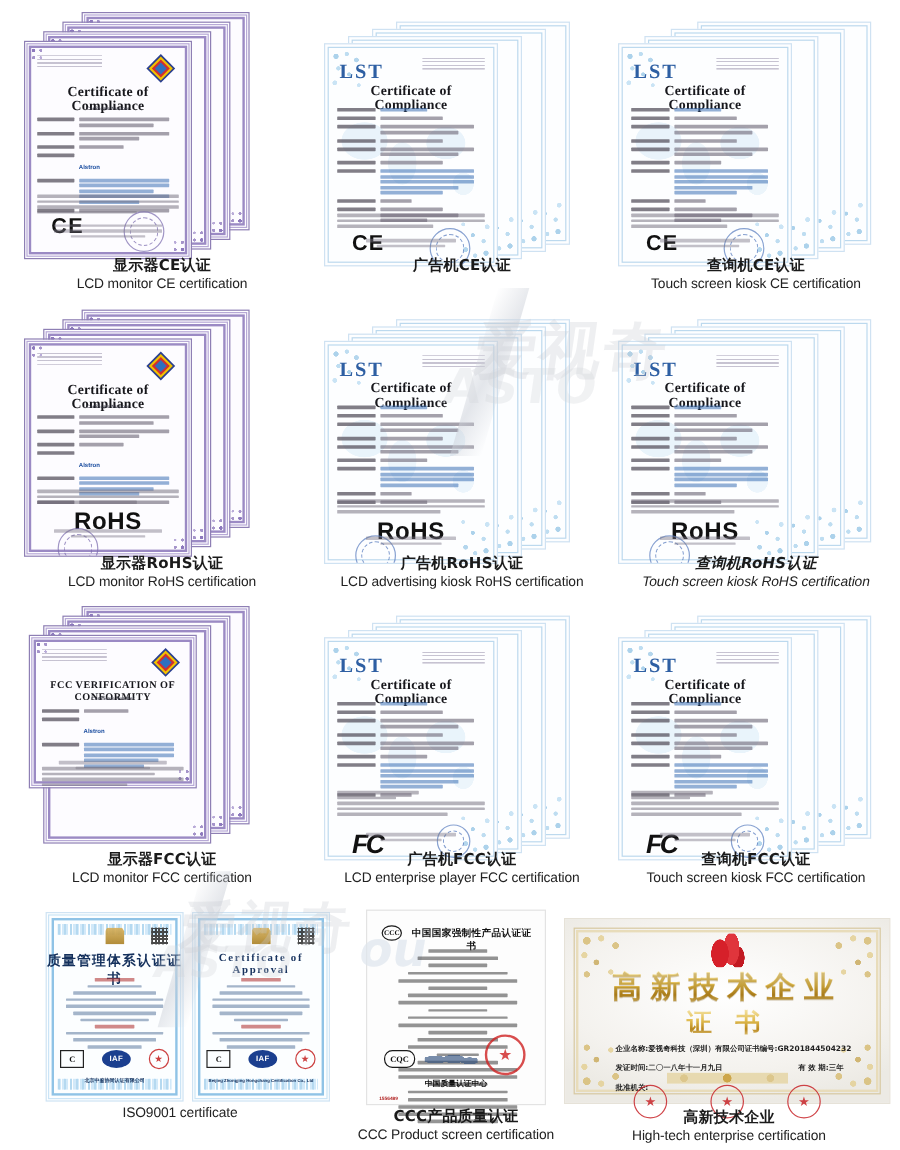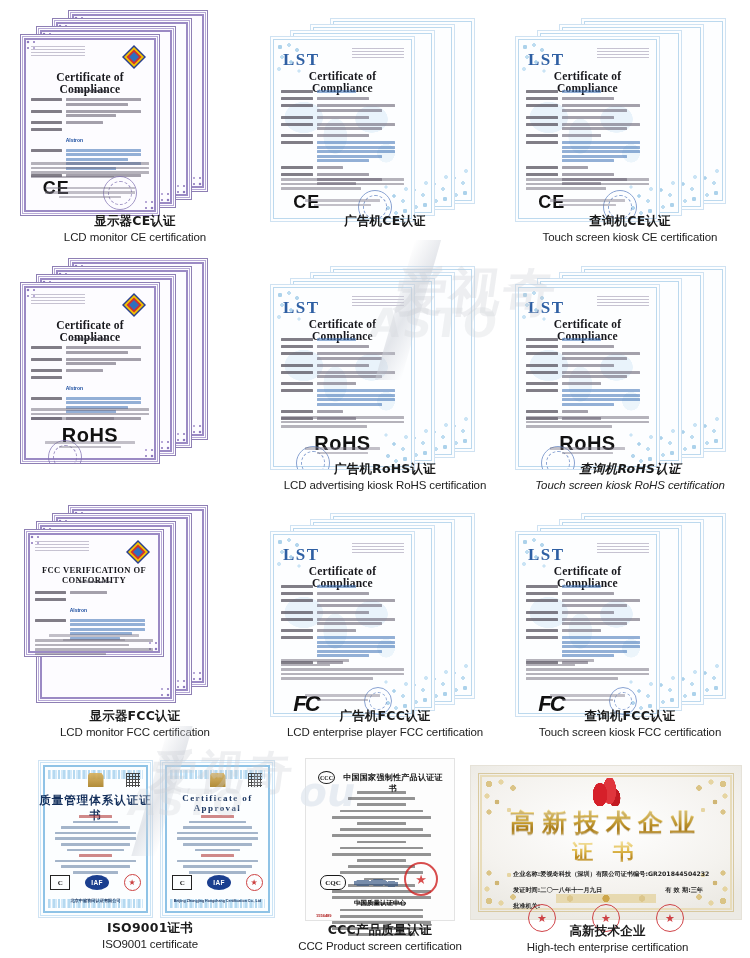--- a/index.html
+++ b/index.html
@@ -813,20 +813,24 @@
               <i style="width:70%"></i>
             </div>
           <div class="c-mark rohs" style="top:132px;">RoHS</div>
           <div class="c-seal violet" style="left:14%;right:auto;top:148px;"></div>
           <div class="c-foot">
               <i></i>
               <i style="width:70%;margin:0 auto;"></i>
             </div>
         </div>
       </div>
+    </div>
+    <div class="caption" style="top:203px;">
+      <div class="cap-cn">显示器RoHS认证</div>
+      <div class="cap-en">LCD monitor RoHS certification</div>
     </div>
   </div>
 
   <div class="cell" style="left:270px;top:258px;width:230px;height:235px;">
     <div class="deck" style="left:0;top:0;width:210px;height:200px;">
       <div class="card frame-blue" style="left:60px;top:8px;width:145px;height:186px;">
           <div class="orn"></div>
         </div>
       <div class="card frame-blue" style="left:40px;top:14px;width:145px;height:186px;">
           <div class="orn"></div>
@@ -1348,21 +1352,20 @@
           <i class="c70"></i>
       </div>
       <div class="logos">
         <span class="logo-cnas">C</span>
         <span class="logo-iaf">IAF</span>
         <span class="logo-redseal"></span>
       </div>
       <div class="iso-foot" style="font-size:3.6px;">Beijing Zhongjing Hongchang Certification Co., Ltd</div>
     </div>
     <div class="caption" style="top:160px;">
-      <div class="cap-cn">ISO9001证书</div>
       <div class="cap-en">ISO9001 certificate</div>
     </div>
   </div>
 
   <div class="cell" style="left:295px;top:758px;width:170px;height:198px;">
     <div class="ccc" style="left:10px;top:0;width:150px;height:163px;">
       <div class="ccc-wm">ou</div>
       <div class="ccc-logo">CCC</div>
       <div class="ccc-title">中国国家强制性产品认证证书</div>
       <div class="ccc-body">

